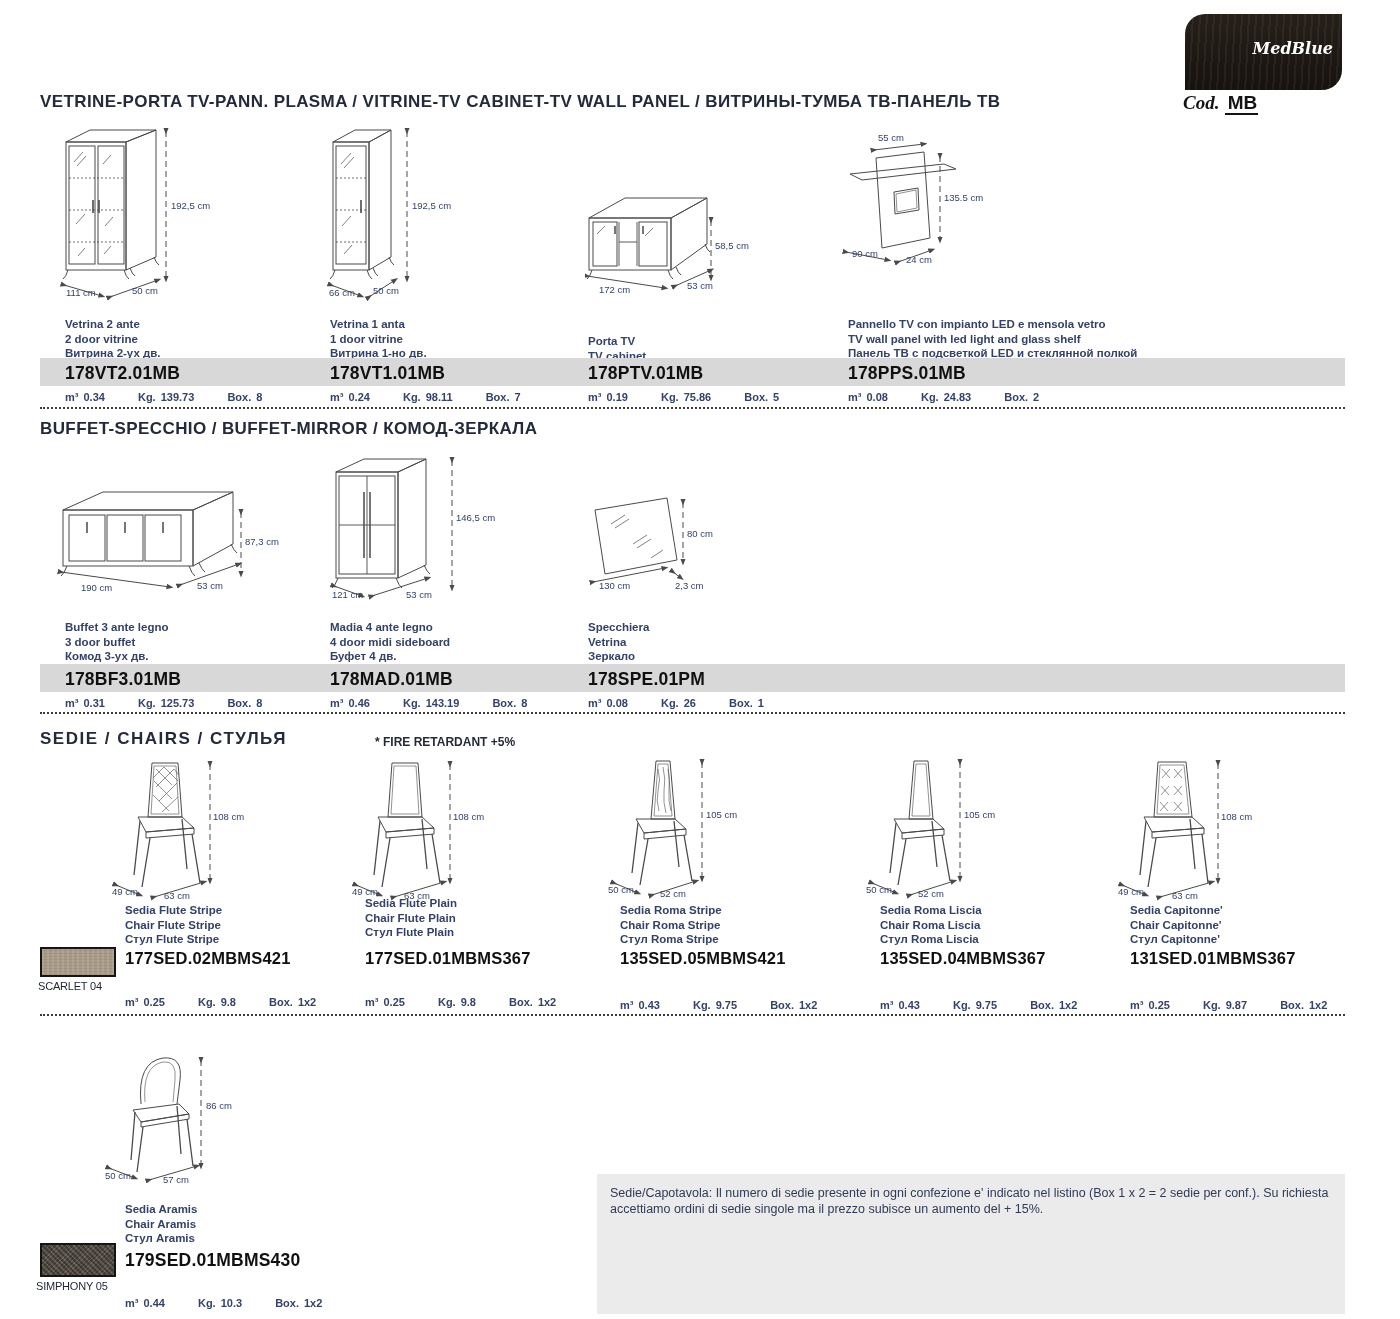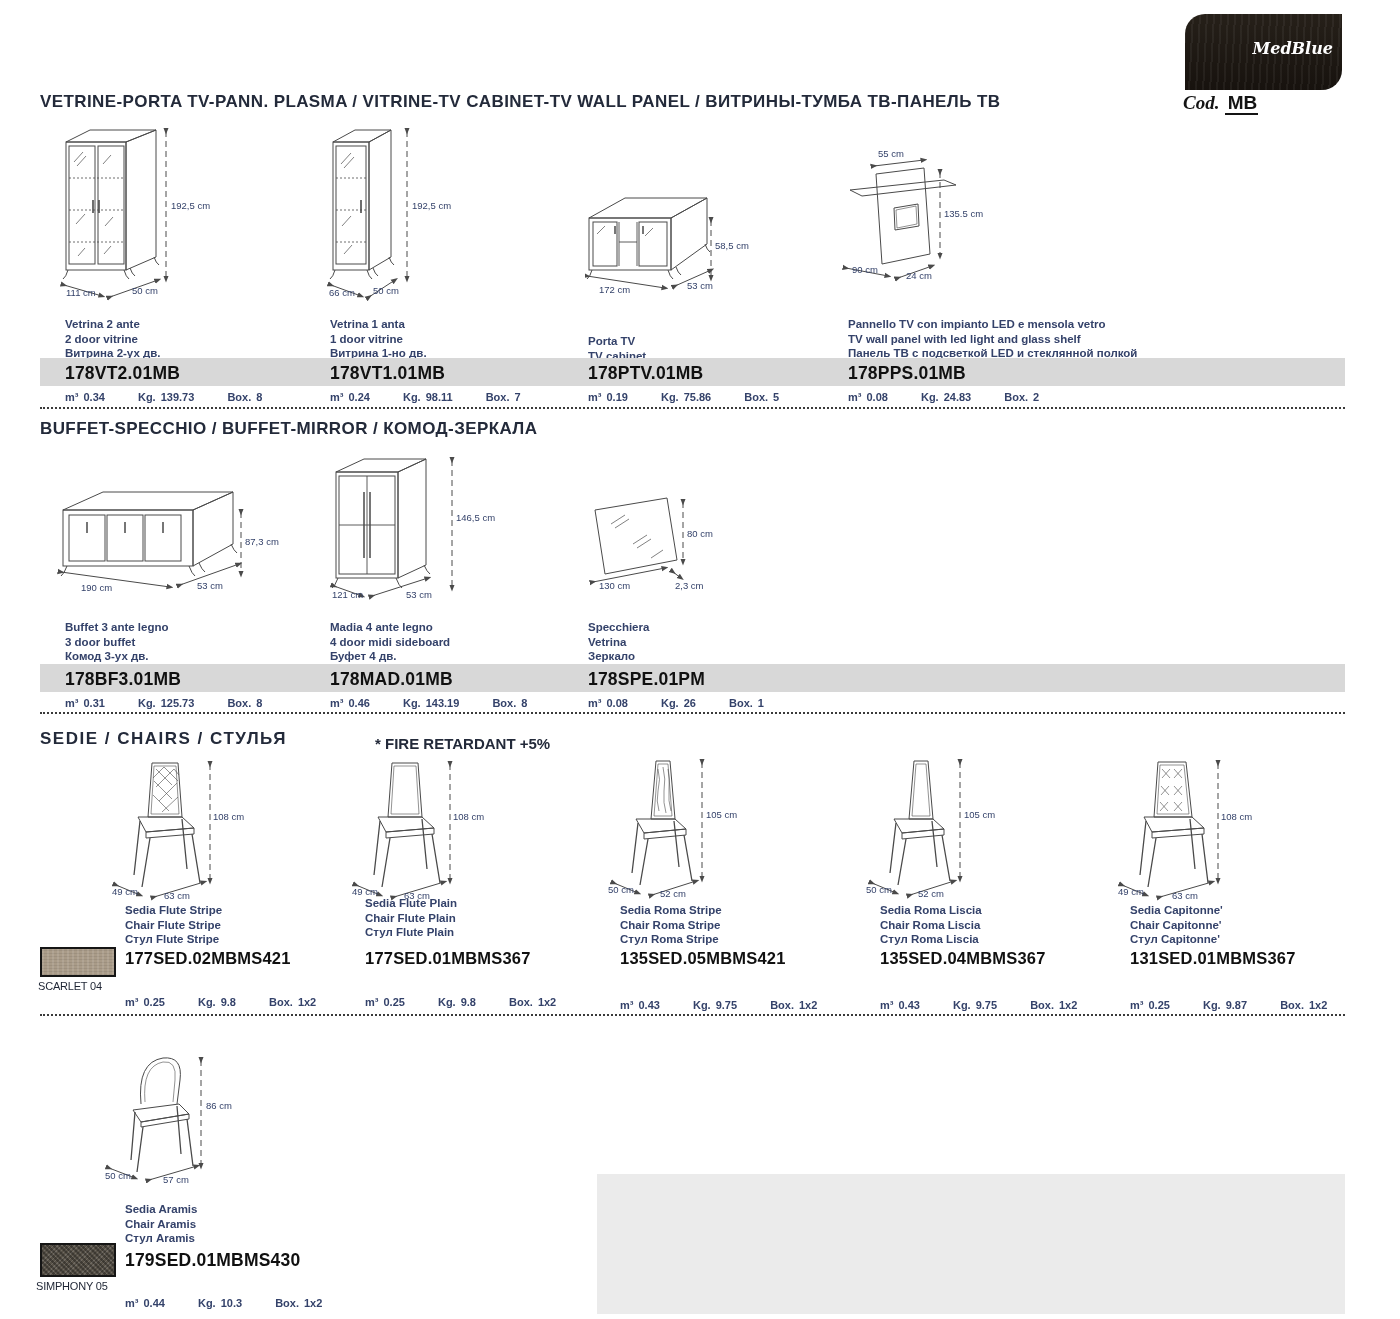--- a/index.html
+++ b/index.html
@@ -22,21 +22,21 @@
   .fig svg { display:block; overflow:visible; }
   .dim { position:absolute; font-size:9.5px; color:#34426a; white-space:nowrap; }
   .sw { position:absolute; border:2px solid #151515; }
   .sw.scarlet { background:#a99b88;
     background-image:repeating-linear-gradient(90deg, rgba(255,255,255,.10) 0 2px, rgba(0,0,0,0) 2px 5px),
                      repeating-linear-gradient(0deg, rgba(0,0,0,.07) 0 1px, rgba(0,0,0,0) 1px 3px); }
   .sw.simphony { background:#575147;
     background-image:repeating-linear-gradient(45deg, rgba(0,0,0,.30) 0 2px, rgba(0,0,0,0) 2px 4px),
                      repeating-linear-gradient(-45deg, rgba(255,255,255,.14) 0 1px, rgba(0,0,0,0) 1px 3px); }
   .swl { position:absolute; font-size:11px; color:#1d2433; letter-spacing:-.2px; white-space:nowrap; }
-  .fire { position:absolute; font-size:15px; font-weight:bold; color:#232a3a; }
+  .fire { position:absolute; font-size:12px; font-weight:bold; color:#232a3a; }
   .logo-box { position:absolute; left:1185px; top:14px; width:157px; height:76px;
     background:#201b17;
     background-image:repeating-linear-gradient(93deg, rgba(255,255,255,.05) 0 2px, rgba(0,0,0,0) 2px 7px),
                      linear-gradient(180deg, #262019, #17120e);
     border-radius:20px 0 20px 0; }
   .brand { position:absolute; right:9px; top:5px; color:#fff; font-family:"DejaVu Serif", serif;
     font-style:italic; font-weight:bold; font-size:16px;margin-top:20px; }
   .cod-line { position:absolute; left:1183px; top:92px; font-size:19px; color:#141414; }
   .cod-lab { font-style:italic; font-weight:bold; font-family:"Liberation Serif", serif; }
   .cod-val { font-weight:bold; border-bottom:2.5px solid #141414; padding:0 1px 0 3px; }
@@ -268,21 +268,21 @@
   <span class="dim" style="left:48px;top:163px">50 cm</span>
 </div>
 <div class="fig" style="left:585px;top:182px">
   <svg width="165" height="135" viewBox="0 0 165 135">
       <use href="#sym-portatv"></use>
     </svg>
   <span class="dim" style="left:130px;top:58px">58,5 cm</span>
   <span class="dim" style="left:14px;top:102px">172 cm</span>
   <span class="dim" style="left:102px;top:98px">53 cm</span>
 </div>
-<div class="fig" style="left:832px;top:144px">
+<div class="fig" style="left:832px;top:128px">
   <svg width="160" height="140" viewBox="0 0 160 140">
       <use href="#sym-pannello"></use>
     </svg>
   <span class="dim" style="left:46px;top:4px">55 cm</span>
   <span class="dim" style="left:112px;top:64px">135.5 cm</span>
   <span class="dim" style="left:20px;top:120px">90 cm</span>
   <span class="dim" style="left:74px;top:126px">24 cm</span>
 </div>
 
 <div class="desc" style="left:65px;top:317px">
@@ -524,13 +524,14 @@
 <div class="sw simphony" style="left:40px;top:1243px;width:76px;height:34px"></div>
 <span class="swl" style="left:36px;top:1280px">SIMPHONY 05</span>
 
 <div class="specs" style="left:125px;top:1297px">
   <span class="sg"><span class="lab">m³</span><span>0.44</span></span>
   <span class="sg"><span class="lab">Kg.</span><span>10.3</span></span>
   <span class="sg"><span class="lab">Box.</span><span>1x2</span></span>
 </div>
 
 <div class="notes">
+  <p>Sedie/Capotavola: Il numero di sedie presente in ogni confezione e' indicato nel listino (Box 1 x 2 = 2 sedie per conf.). Su richiesta accettiamo ordini di sedie singole ma il prezzo subisce un aumento del + 15%.</p>
 </div>
 
 </body></html>

